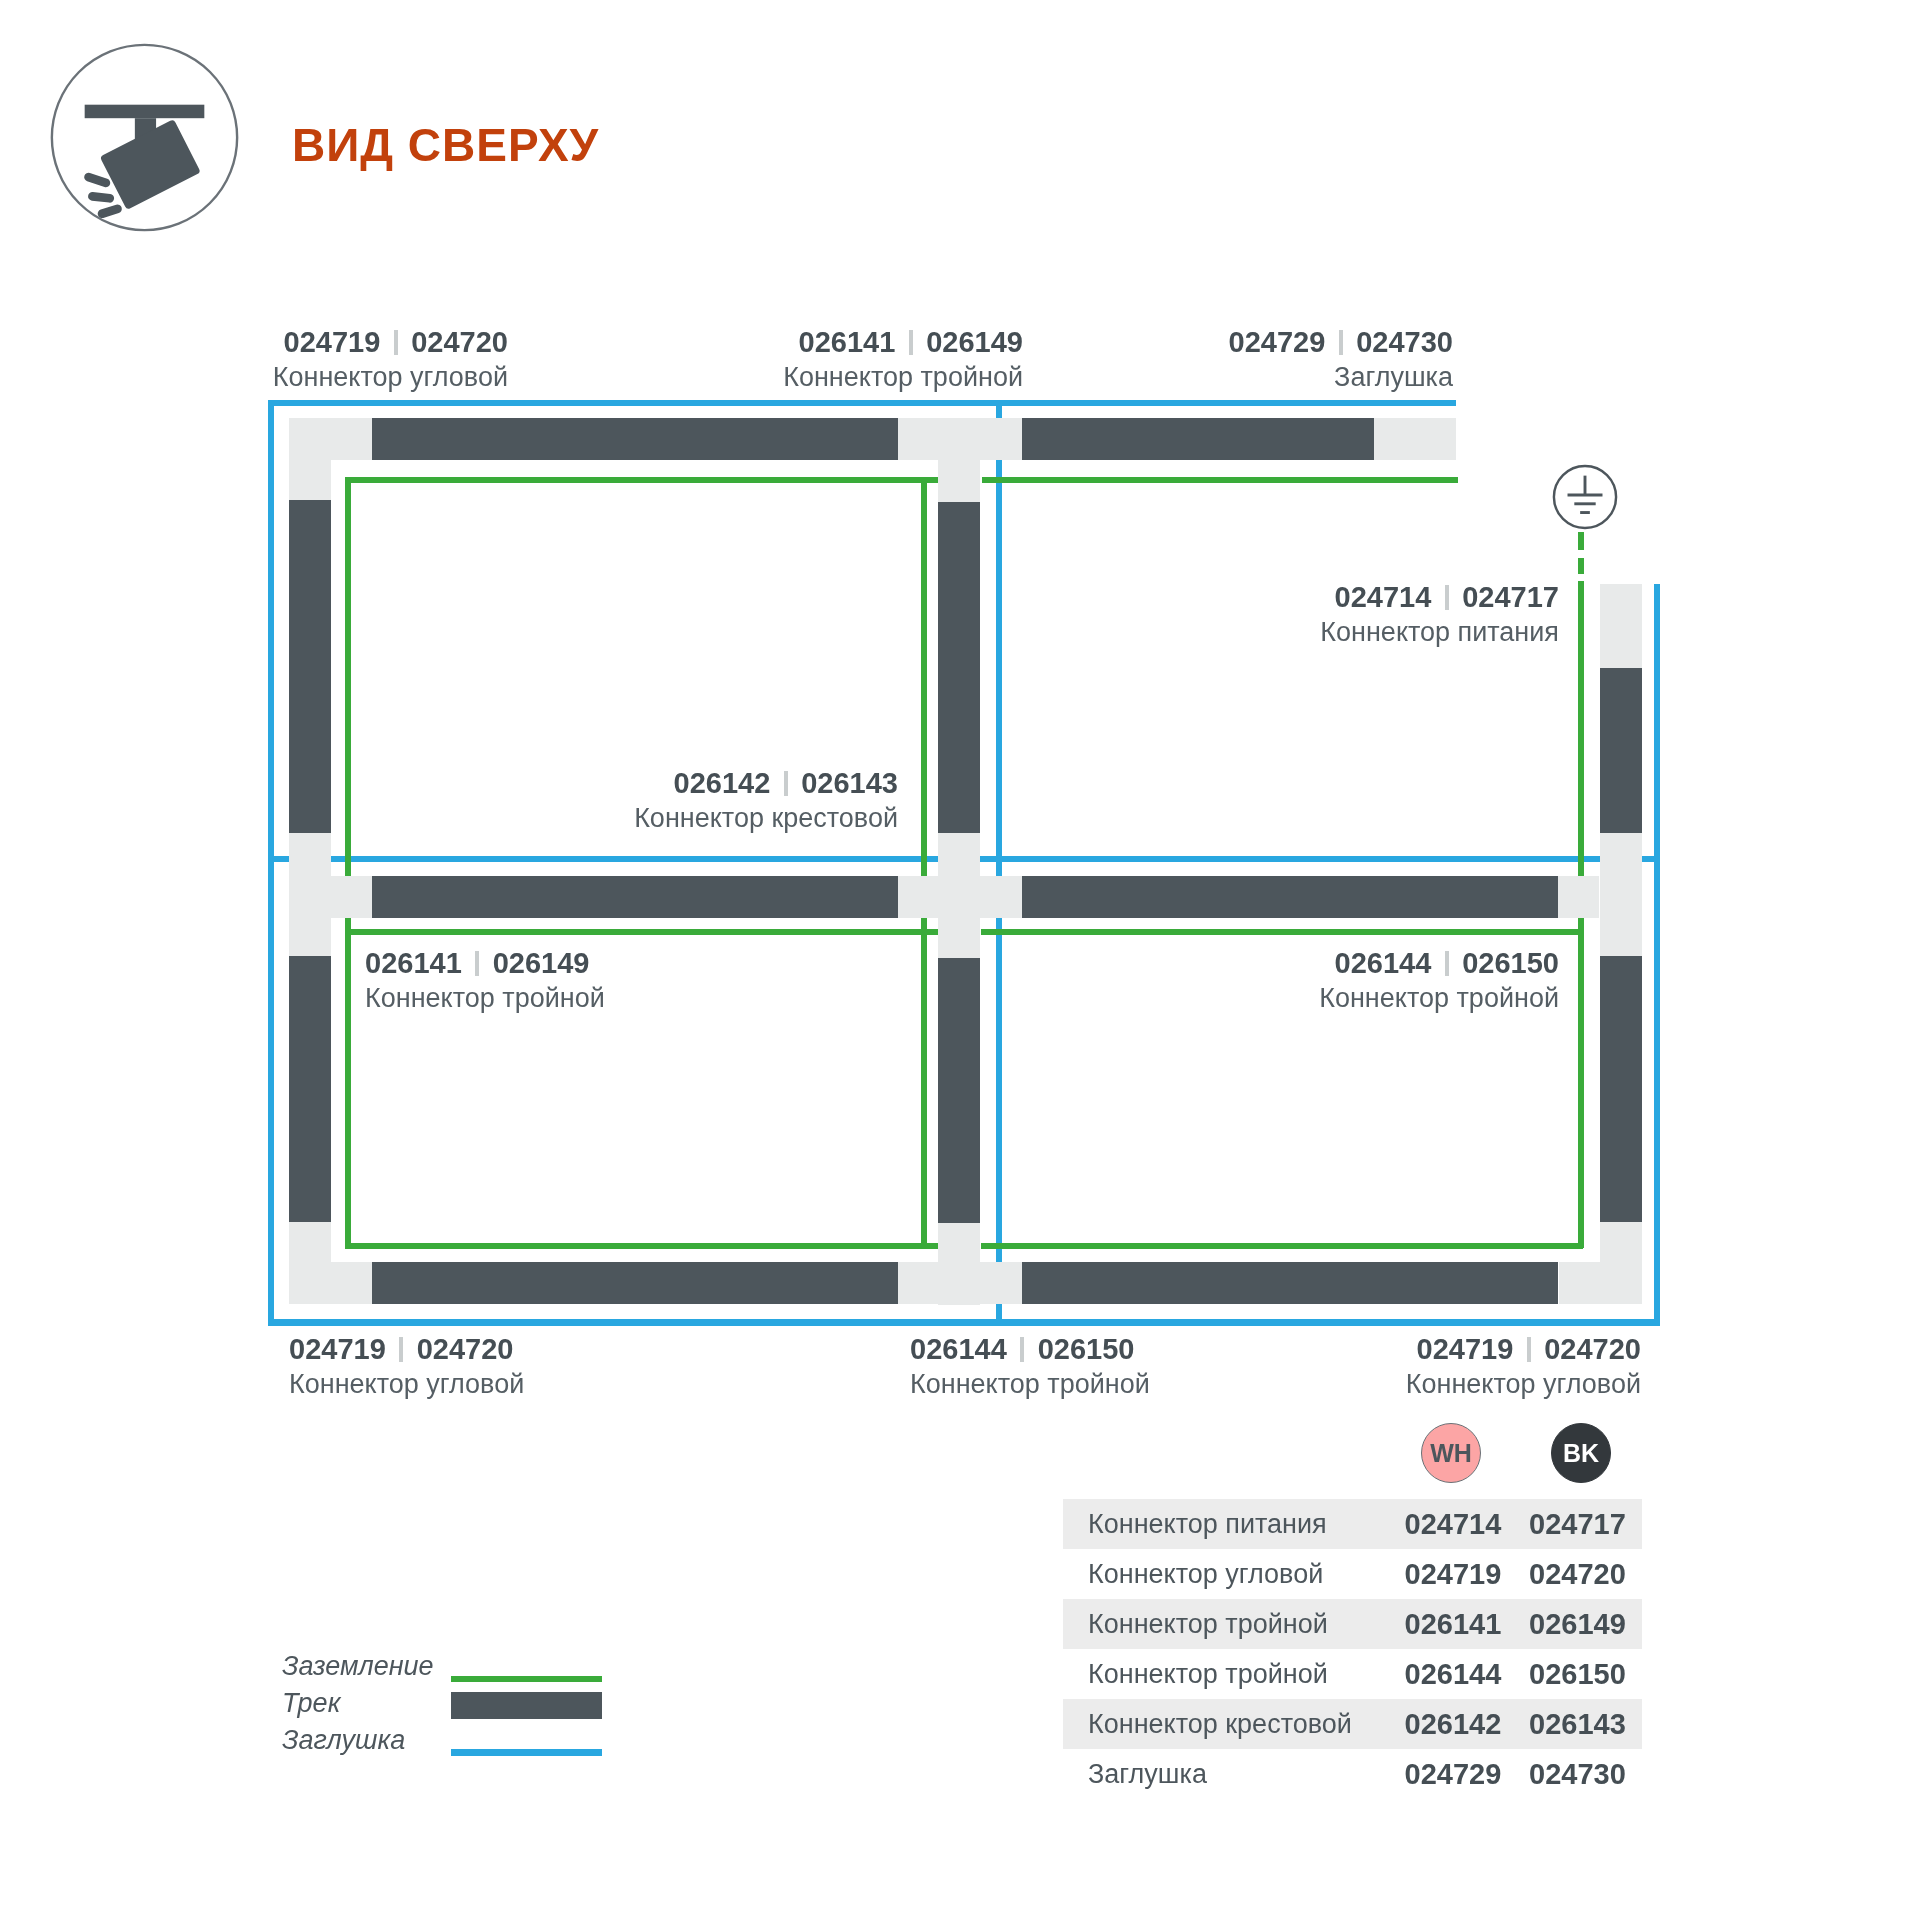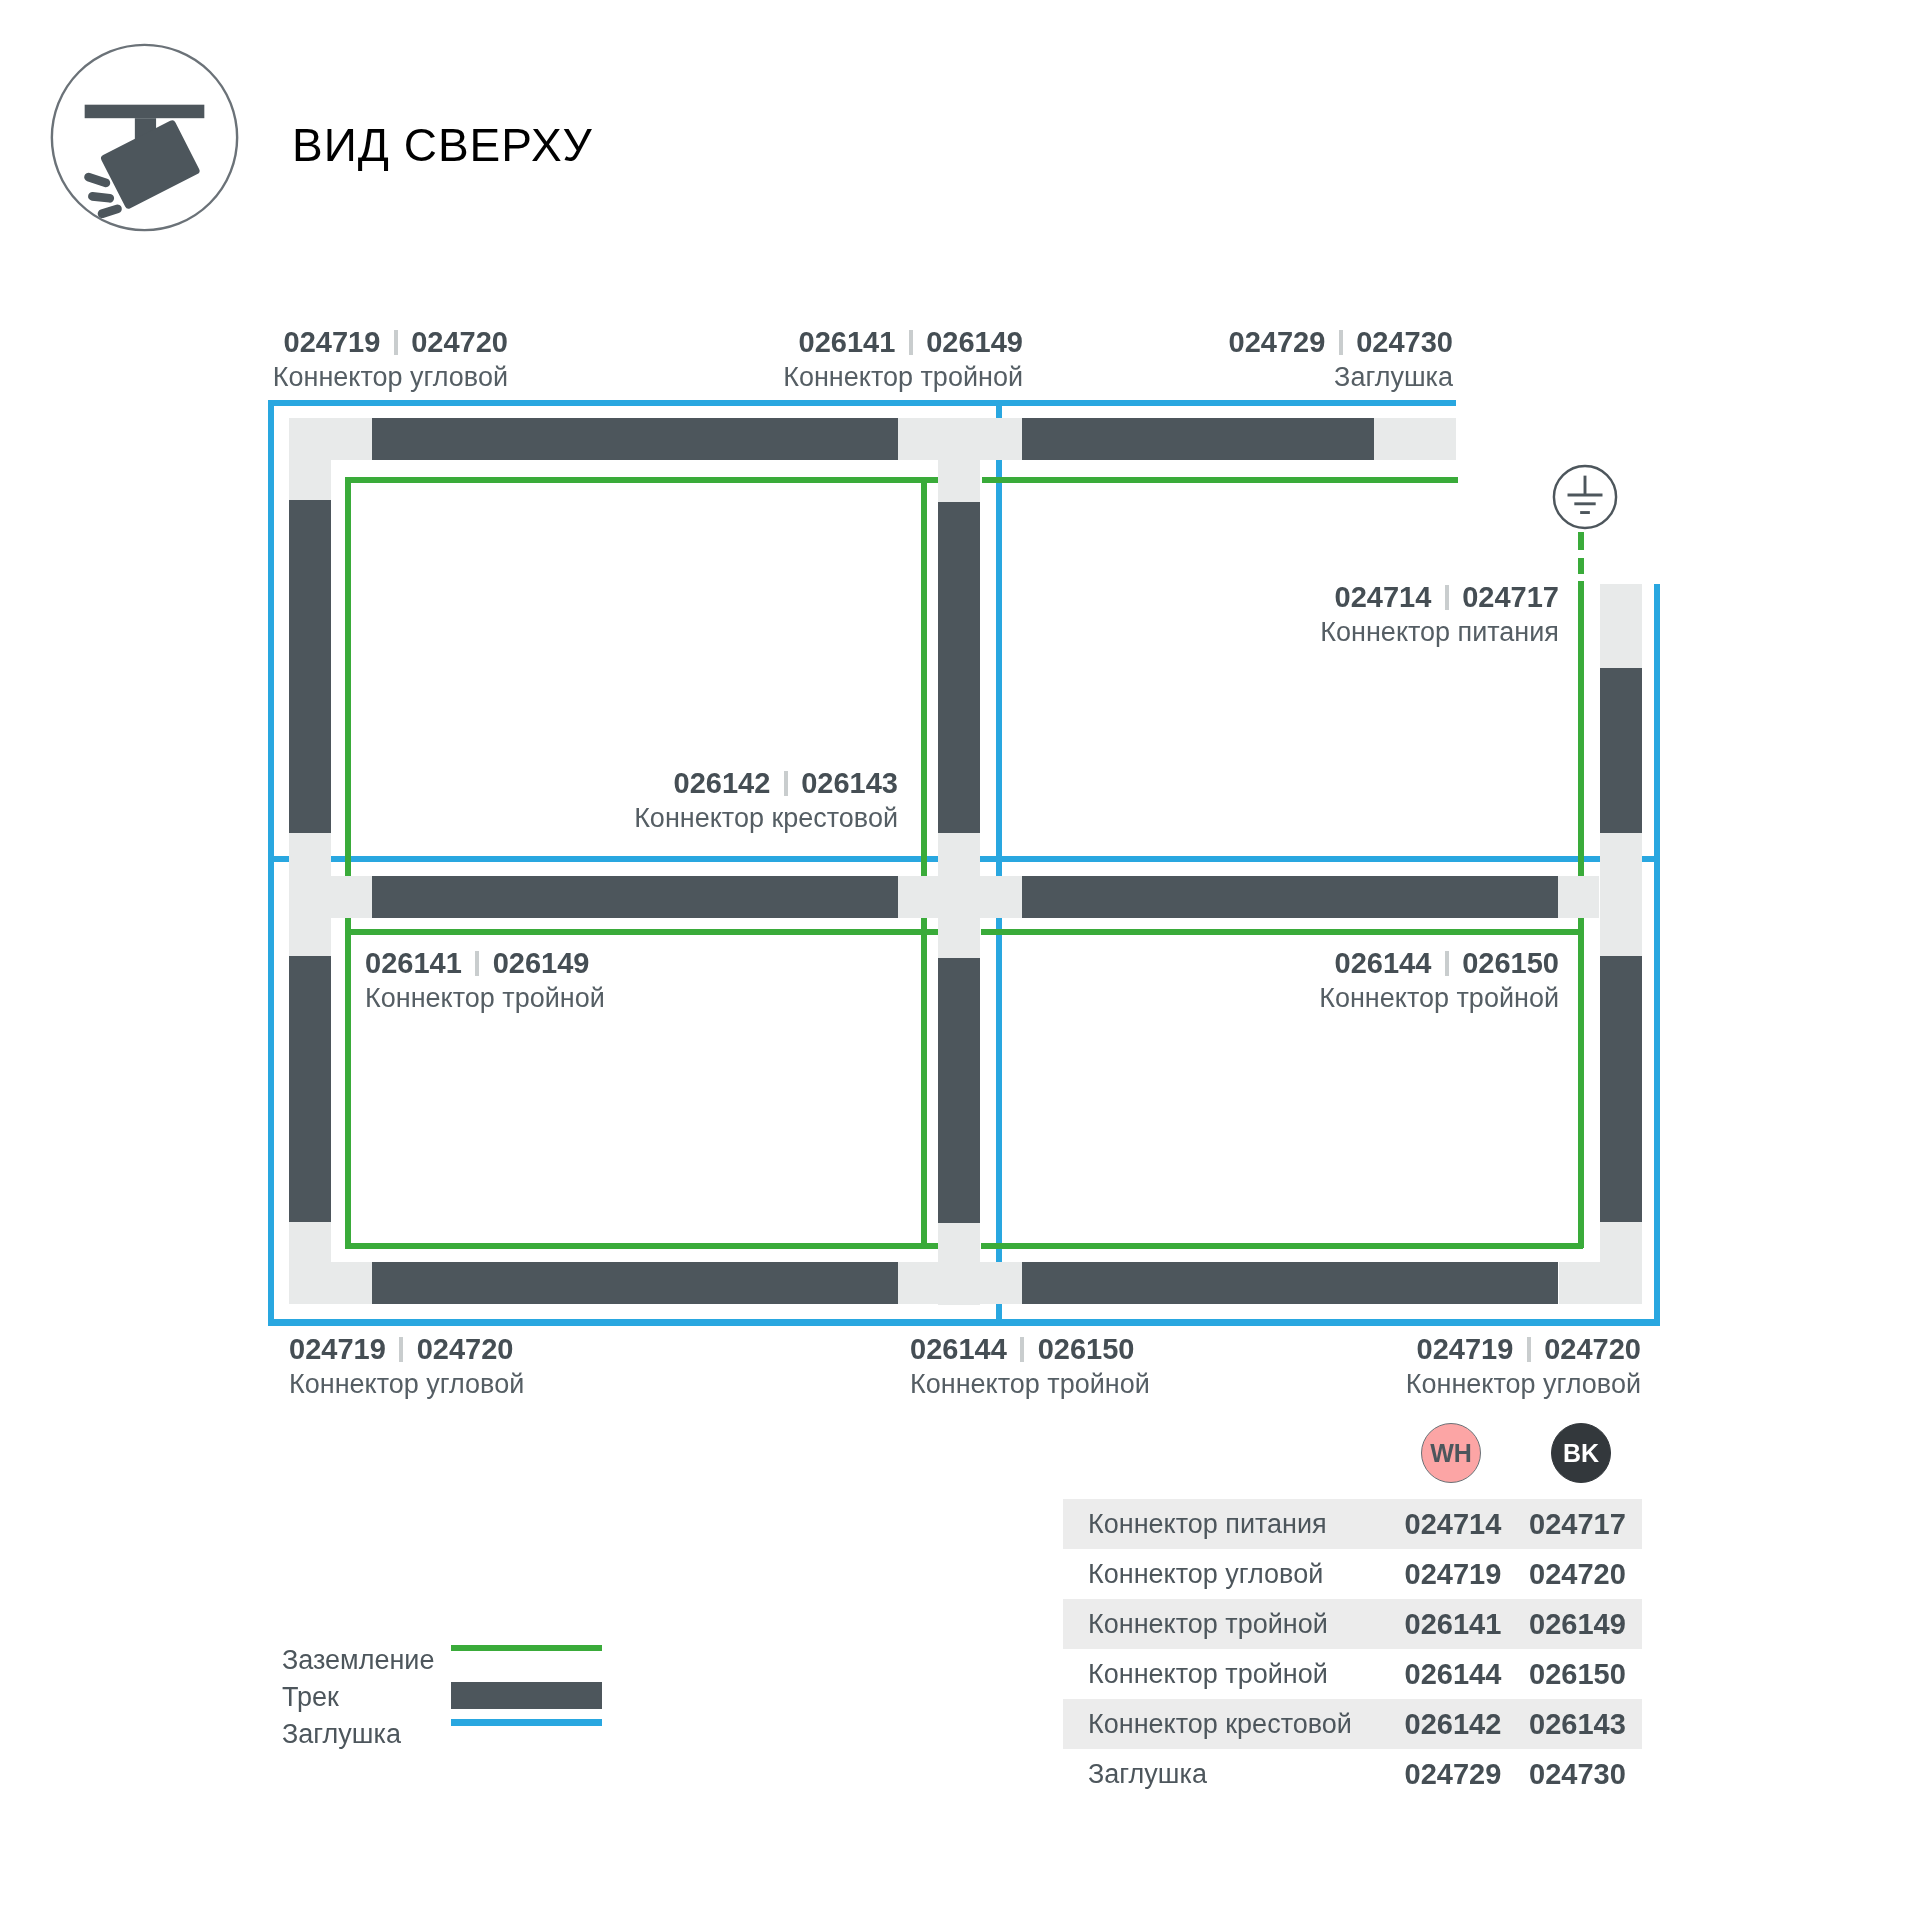--- a/index.html
+++ b/index.html
@@ -12,24 +12,24 @@
   .tk{position:absolute;background:#4D565C;z-index:3;}
   
   .dlabel{position:absolute;z-index:5;white-space:nowrap;}
   .dlabel .codes{display:flex;align-items:center;font-weight:bold;font-size:29px;color:#454E54;line-height:33px;}
   .dlabel.r .codes{justify-content:flex-end;}
   .dlabel .sep{display:inline-block;width:3.9px;height:25px;background:#C9CDCE;margin:0 13.5px;}
   .dlabel .lname{font-size:27px;color:#555E64;line-height:33px;margin-top:1.9px;}
   .dlabel.r{text-align:right;}
   .dlabel.l{text-align:left;}
   
-  .title{position:absolute;left:292px;top:118px;font-size:46px;font-weight:normal;letter-spacing:1px;color:#000000;}
+  .title{position:absolute;left:292px;top:118px;font-size:46px;font-weight:bold;letter-spacing:1px;color:#c2410c;}
   
   .legend{position:absolute;left:282px;top:1645px;z-index:5;}
-  .legend .lrow{display:flex;align-items:flex-start;height:37px;}
+  .legend .lrow{display:flex;align-items:flex-end;height:37px;font-style:italic;}
   .legend .ltext{width:169px;font-size:27px;color:#4D565C;}
   .legend .sw{width:151px;display:flex;align-items:center;}
   .sw-ground{height:5.8px;background:#3AAB3A;width:151px;}
   .sw-track{height:27px;background:#4D565C;width:151px;}
   .sw-neutral{height:6.8px;background:#29A7E0;width:151px;}
   
   .ptable{position:absolute;left:1063px;top:1499px;width:579px;z-index:5;}
   .trow{display:flex;align-items:center;height:50px;}
   .trow.alt{background:#ECECEC;}
   .tname{flex:1;padding-left:25px;font-size:27px;color:#4D565C;}

